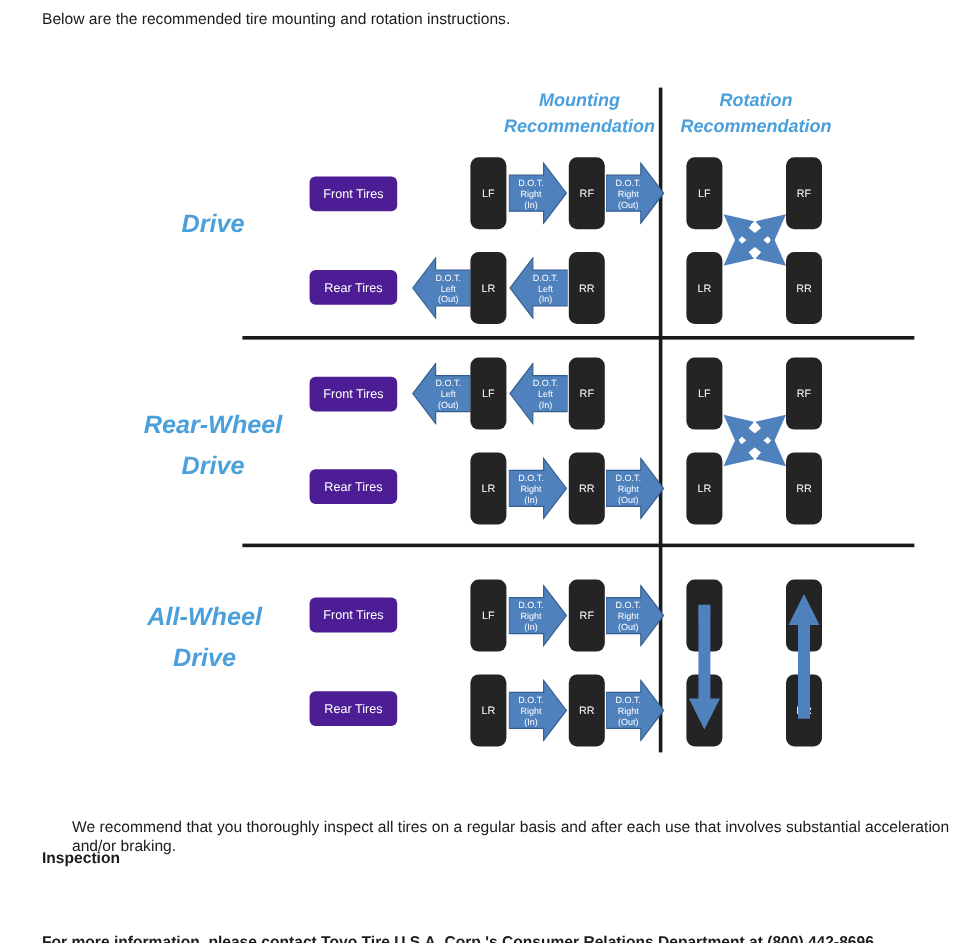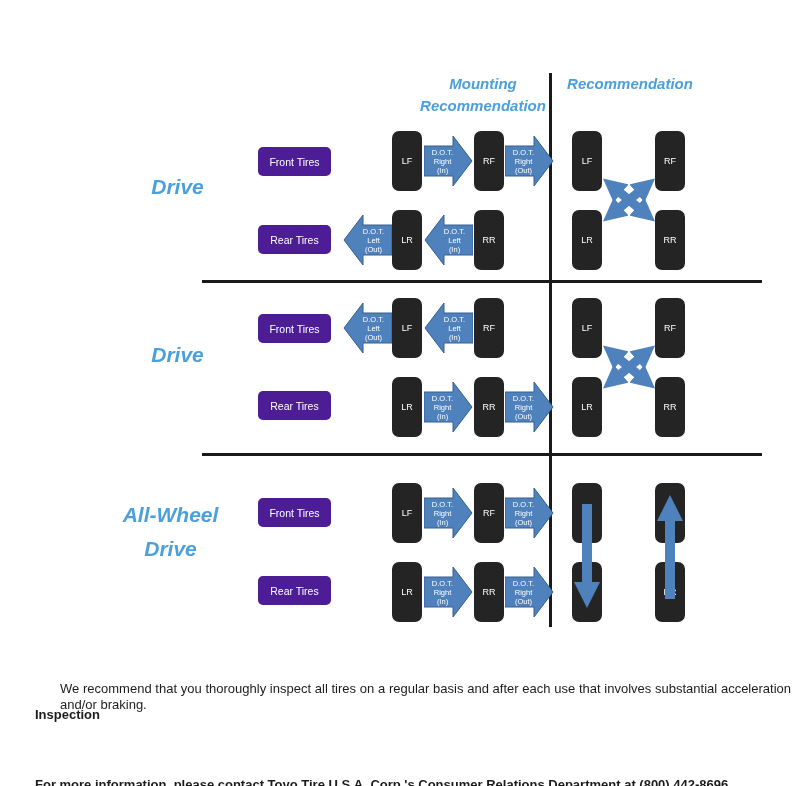--- a/index.html
+++ b/index.html
@@ -54,37 +54,40 @@
 <div class="page">
 
   <svg width="0" height="0" style="position:absolute" aria-hidden="true">
     <defs>
       <marker id="arrow-head" viewBox="0 0 10 10" refX="5" refY="5" markerWidth="2.6" markerHeight="2.6" orient="auto-start-reverse">
         <path d="M0,0 L10,5 L0,10 z" fill="#4f81bd"></path>
       </marker>
     </defs>
   </svg>
 
+  <div class="abs doc-text" style="left:35px; top:8px; width:720px;">Below are the recommended tire mounting and rotation instructions.</div>
 
   <div class="abs gridline" style="left:549px; top:73px; width:3px; height:554px;"></div>
   <div class="abs gridline" style="left:202px; top:280px; width:560px; height:3px;"></div>
   <div class="abs gridline" style="left:202px; top:453px; width:560px; height:3px;"></div>
 
   <div class="abs blue-italic col-header" style="left:413px; top:73px;text-align:center;">
     <div>Mounting</div>
     <div>Recommendation</div>
   </div>
   <div class="abs blue-italic col-header" style="left:560px; top:73px;">
+    <div>Rotation</div>
     <div>Recommendation</div>
   </div>
 
   <div class="abs blue-italic drive-title" style="left:95px; top:170px;">
     <div>Drive</div>
   </div>
   <div class="abs blue-italic drive-title" style="left:95px; top:338px;">
+    <div>Rear-Wheel</div>
     <div>Drive</div>
   </div>
   <div class="abs blue-italic drive-title" style="left:88px; top:498px;">
     <div>All-Wheel</div>
     <div>Drive</div>
   </div>
 
   <div class="abs green-btn" style="left:258px; top:147px;">Front Tires</div>
   <div class="abs green-btn" style="left:258px; top:225px;">Rear Tires</div>
   <div class="abs green-btn" style="left:258px; top:314px;">Front Tires</div>

